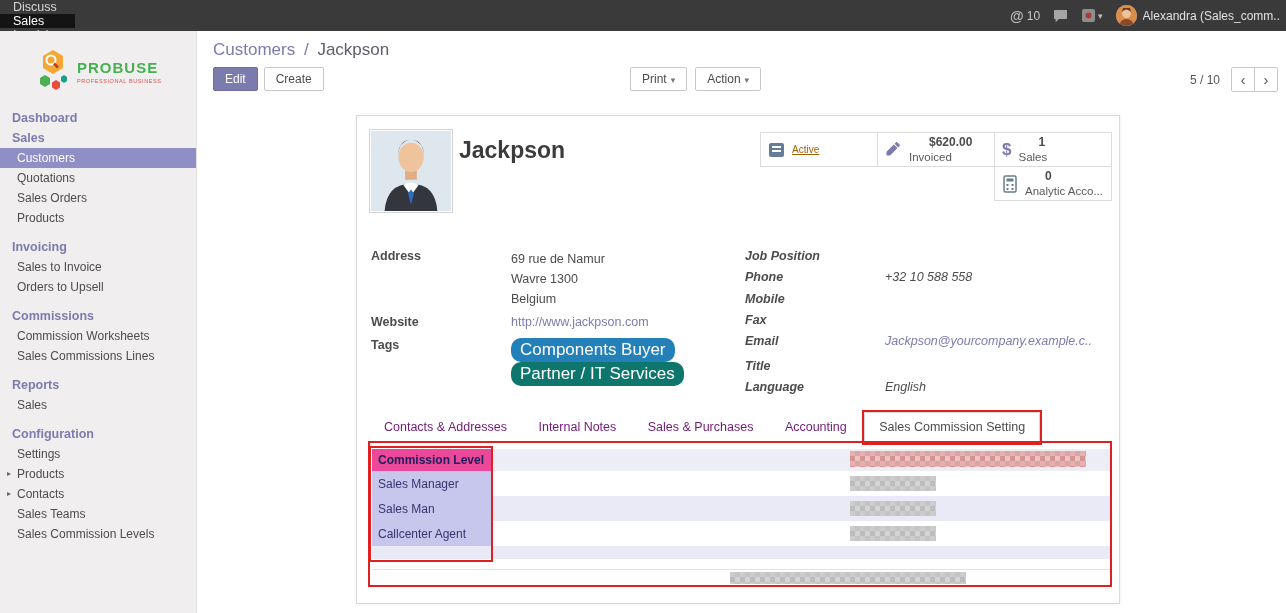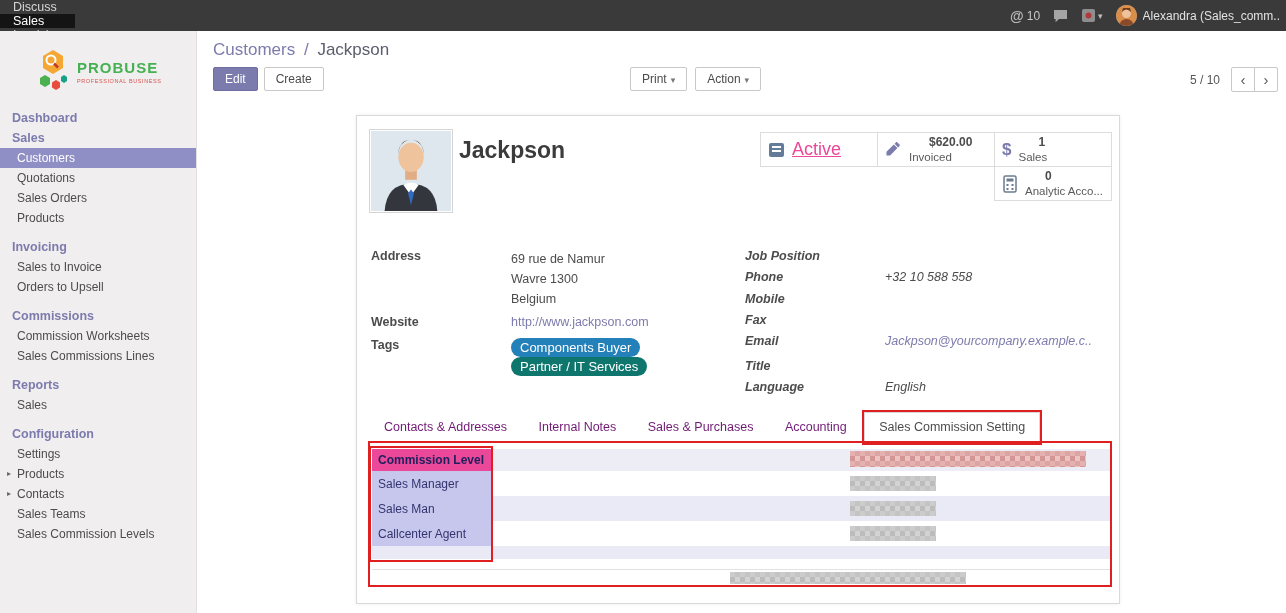--- a/index.html
+++ b/index.html
@@ -54,33 +54,33 @@
   .sheet { position:absolute; left:159px; top:84px; width:764px; height:489px; background:#fff; border:1px solid #d9d9d9; box-shadow:0 0 4px rgba(0,0,0,.07); }
   .avatar-box { position:absolute; top:13px; left:12px; width:84px; height:84px; border:1px solid #d4d4d4; background:#fff; padding:1px; }
   .sheet-title { position:absolute; top:21px; left:102px; font-size:23px; font-weight:bold; color:#3b3b3b; }
 
   .stats { position:absolute; top:17px; right:7px; }
   .stat-row { display:flex; justify-content:flex-end; }
   .stat-btn { width:118px; height:35px; border:1px solid #dcdcdc; margin-left:-1px; margin-top:-1px; background:#fff; display:flex; align-items:center; gap:7px; padding:0 7px; cursor:pointer; font-family:inherit; }
   .stat-text { display:flex; flex-direction:column; align-items:flex-start; line-height:1.25; overflow:hidden; }
   .stat-val { font-size:12px; font-weight:bold; color:#4c4c4c; white-space:nowrap;margin-left:20px; }
   .stat-lab { font-size:11.5px; color:#5a5a5a; white-space:nowrap; }
-  .stat-single { font-size:18px; color:#ec4899;text-decoration:underline; }
+  .stat-single { font-size:10px; color:#a16207;text-decoration:underline; }
   .dollar-glyph { font-size:17px; font-weight:bold; color:#7c7bad; }
 
   
   .fields { position:absolute; top:133px; left:14px; right:8px; display:flex; font-size:12.5px; color:#4c4c4c; }
   .col-left { width:374px; }
   .col-right { flex:1;font-style:italic; }
   .frow { display:flex; margin-bottom:4px; min-height:17px; }
   .flabel { width:140px; font-weight:bold; flex:0 0 140px; }
   .addr-lines div { line-height:20px; }
   .link { color:#7c7bad; text-decoration:none; cursor:pointer; }
   .frow.mt { margin-top:6px; }
-  .tag { display:inline-block; color:#fff; font-size:13px; padding:2px 9px; border-radius:10px; margin-right:17px; cursor:pointer; }
+  .tag { display:inline-block; color:#fff; font-size:17px; padding:2px 9px; border-radius:10px; margin-right:17px; cursor:pointer; }
   .tag-blue { background:#2480b8; }
   .tag-purple { background:#0f766e; }
 
   
   .tabs { position:absolute; top:296px; left:13px; right:11px; height:30px; border-bottom:1px solid #d8d8d8; font-size:12.5px; white-space:nowrap; }
   .tab { display:inline-block; padding:7px 14px 8px; color:#701a75; cursor:pointer; }
   .tab.active { background:#fff; border:1px solid #d8d8d8; border-bottom:1px solid #fff; color:#4c4c4c; margin-bottom:-1px; box-shadow:0 0 0 2px #e02020; position:relative; z-index:4; }
 
   
   .table-area { position:absolute; top:333px; left:15px; width:739px; font-size:12px; }

